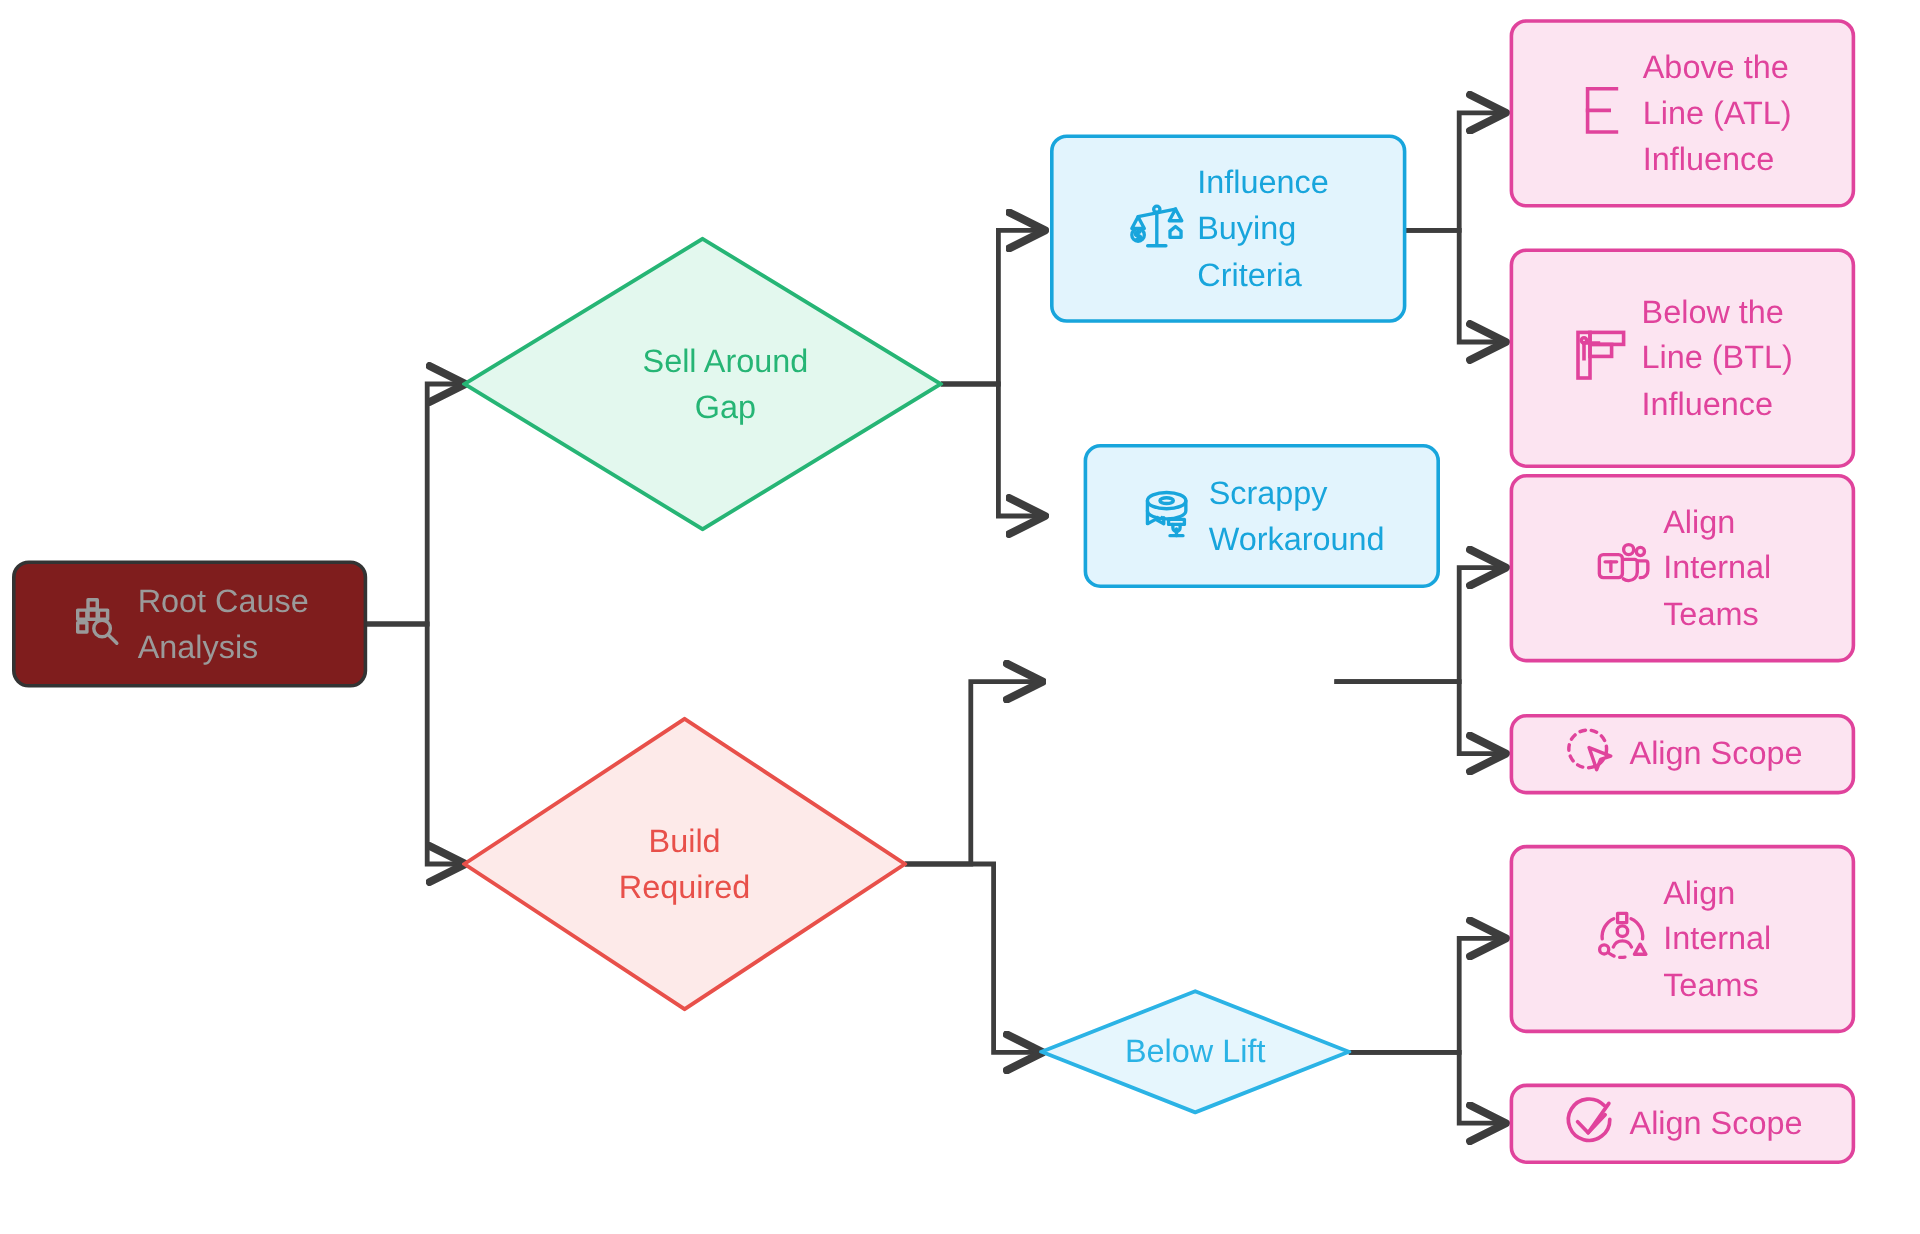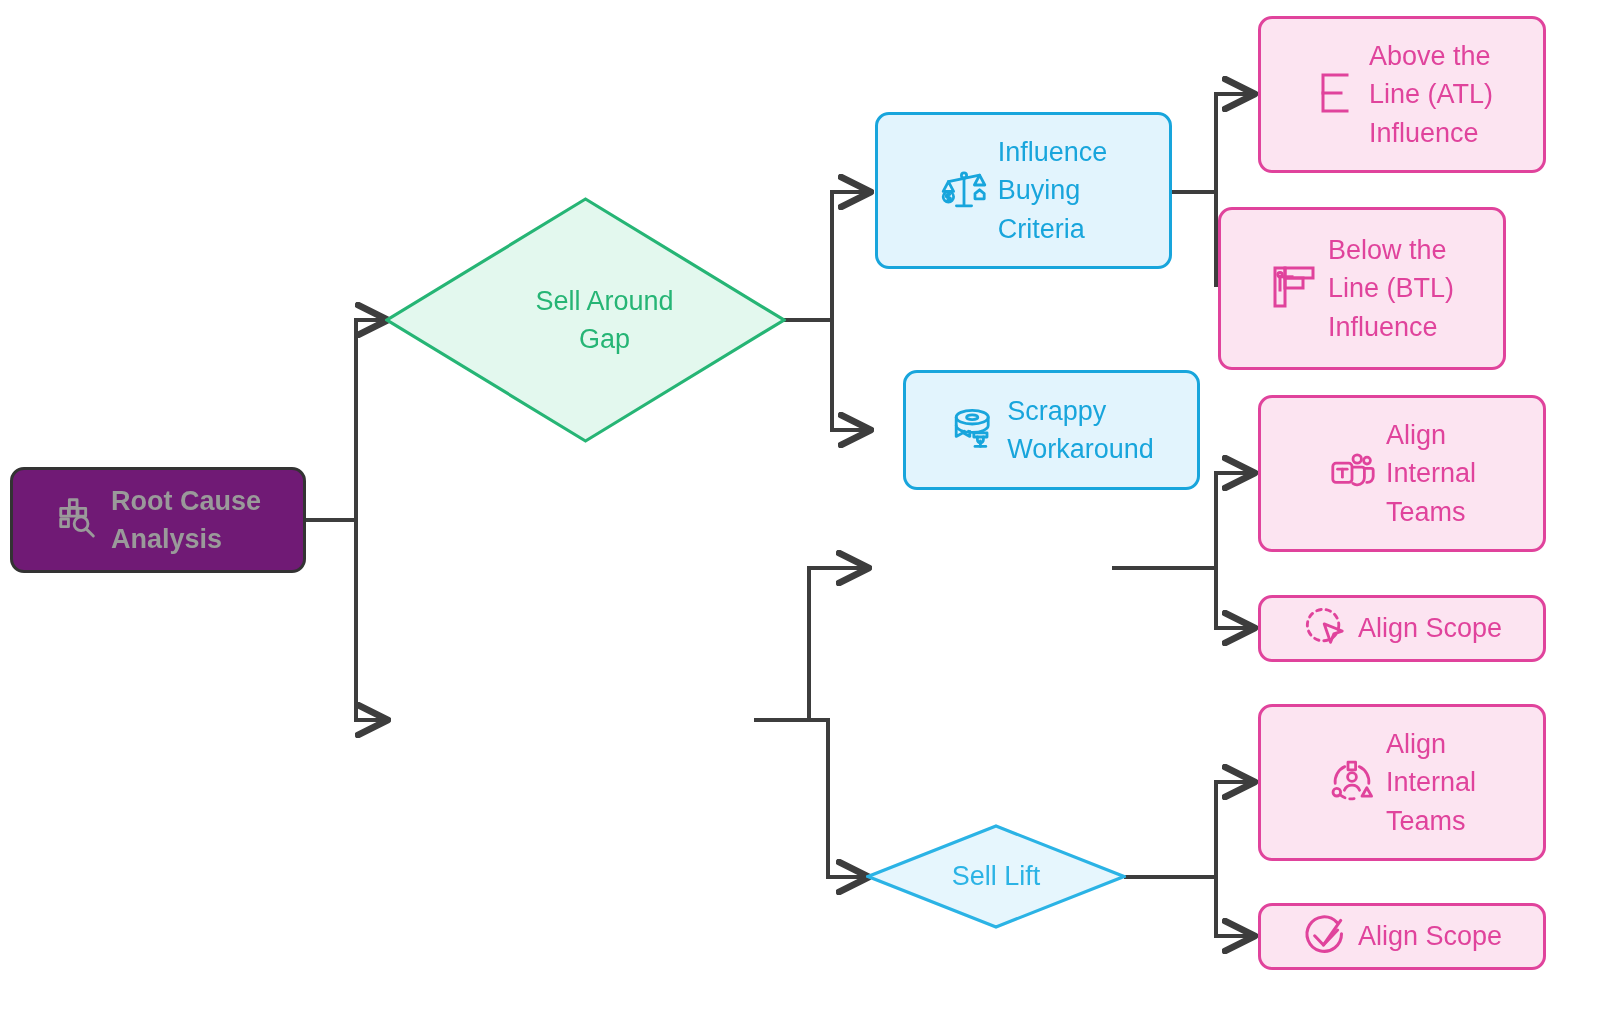--- a/index.html
+++ b/index.html
@@ -43,23 +43,22 @@
     padding: 6px 32px;
   }
   .rect .label {
     font-size: 27px;
     line-height: 1.42;
     text-align: left;
     white-space: pre-line;
   }
 
   .node-root {
-    background: #701a75;
+    background: #7f1d1d;
     border-color: #333333;
-    font-weight: bold;
   }
   .node-root .label { color: #9a9a9a; }
   .node-root .ico   { color: #9a9a9a; }
 
   .node-blue {
     background: #e2f4fd;
     border-color: #18a5dc;
   }
   .node-blue .label { color: #18a5dc; }
   .node-blue .ico   { color: #18a5dc; }
@@ -154,20 +153,27 @@
   </div>
 
   <div class="node diamond d-green" style="left:385px; top:197px; width:401px; height:246px;">
     <svg class="dshape" viewBox="0 0 401 246" preserveAspectRatio="none">
       <polygon points="200.5,2 399,123 200.5,244 2,123" fill="#e3f8ee" stroke="#26b575" stroke-width="3.2"></polygon>
     </svg>
     <span class="label">Sell Around
 Gap</span>
   </div>
 
+  <div class="node diamond d-red" style="left:385px; top:597px; width:371px; height:246px;">
+    <svg class="dshape" viewBox="0 0 371 246" preserveAspectRatio="none">
+      <polygon points="185.5,2 369,123 185.5,244 2,123" fill="#fdeae9" stroke="#e8504a" stroke-width="3.2"></polygon>
+    </svg>
+    <span class="label">Build
+Required</span>
+  </div>
 
   <div class="node rect node-blue" style="left:875px; top:112px; width:297px; height:157px;">
     <span class="ico">
       <svg width="48" height="48" viewBox="0 0 24 24" fill="none" stroke="currentColor" stroke-width="1.4" stroke-linecap="round" stroke-linejoin="round">
         <line x1="12" y1="6.4" x2="12" y2="20"></line>
         <circle cx="12" cy="5.2" r="1.3"></circle>
         <line x1="4.2" y1="8.3" x2="19.8" y2="5.1"></line>
         <path d="M4.2 8.3 L1.6 13.2 L6.8 13.2 Z"></path>
         <path d="M19.8 5.1 L17.2 10 L22.4 10 Z"></path>
         <line x1="8.2" y1="20.4" x2="15.8" y2="20.4"></line>
@@ -199,36 +205,36 @@
     </span>
     <span class="label">Scrappy
 Workaround</span>
   </div>
 
 
   <div class="node diamond d-blue" style="left:866px; top:824px; width:260px; height:105px;">
     <svg class="dshape" viewBox="0 0 260 105" preserveAspectRatio="none">
       <polygon points="130,2 258,52.5 130,103 2,52.5" fill="#e6f6fd" stroke="#2bb3e5" stroke-width="3.2"></polygon>
     </svg>
-    <span class="label">Sell Lift</span>
+    <span class="label">Below Lift</span>
   </div>
 
   <div class="node rect node-pink" style="left:1258px; top:16px; width:288px; height:157px;">
     <span class="ico">
       <svg width="48" height="48" viewBox="0 0 24 24" fill="none" stroke="currentColor" stroke-width="1.5" stroke-linecap="square" stroke-linejoin="miter">
         <path d="M18 3 H6 V21 H18"></path>
         <line x1="6" y1="12" x2="15" y2="12"></line>
       </svg>
     </span>
     <span class="label">Above the
 Line (ATL)
 Influence</span>
   </div>
 
-  <div class="node rect node-pink" style="left:1218px; top:207px; width:288px; height:163px;">
+  <div class="node rect node-pink" style="left:1258px; top:207px; width:288px; height:183px;">
     <span class="ico">
       <svg width="48" height="48" viewBox="0 0 24 24" fill="none" stroke="currentColor" stroke-width="1.5" stroke-linecap="square" stroke-linejoin="miter">
         <rect x="2.5" y="2.5" width="5" height="19"></rect>
         <rect x="7.5" y="2.5" width="14" height="5"></rect>
         <rect x="7.5" y="7.5" width="9" height="5"></rect>
         <circle cx="5" cy="5.8" r="1.1"></circle>
         <line x1="5" y1="6.9" x2="5" y2="13.5"></line>
         <line x1="5" y1="6.9" x2="11" y2="6.9"></line>
       </svg>
     </span>

